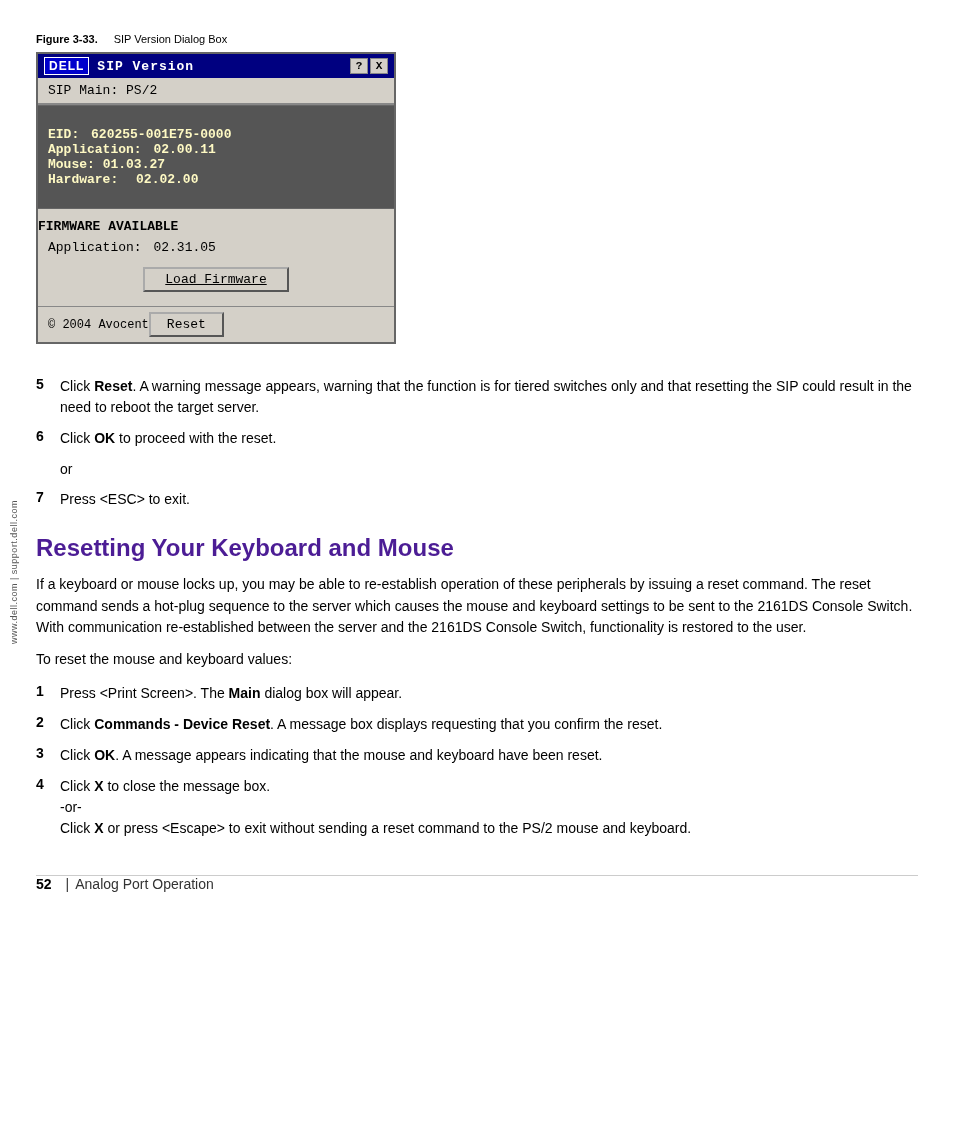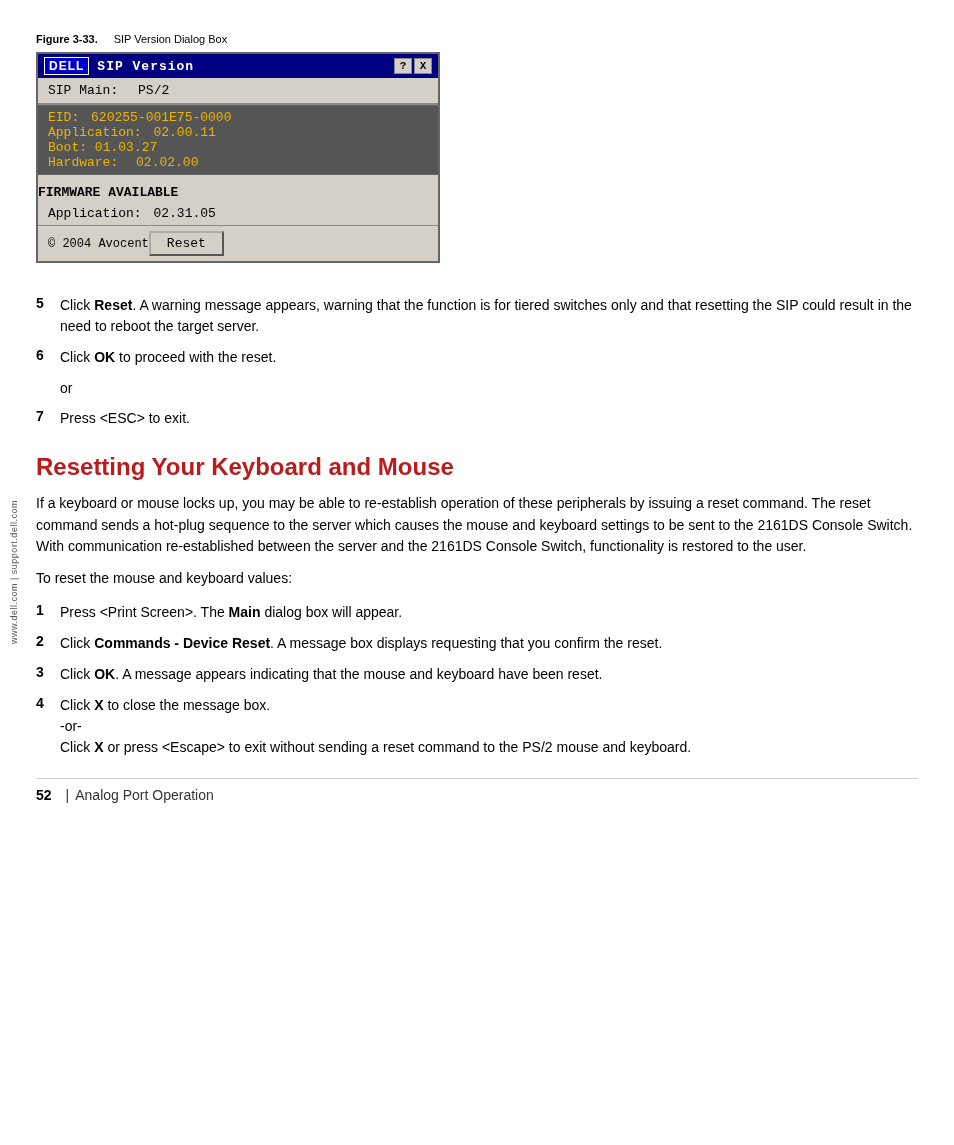--- a/index.html
+++ b/index.html
@@ -38,21 +38,21 @@
       padding-bottom: 40px;
     }
 
     
     .dialog-wrapper {
       display: inline-block;
       border: 2px solid #666;
       background: #d4d0c8;
       font-family: 'Courier New', Courier, monospace;
       font-size: 13px;
-      width: 404px;
+      width: 360px;
       margin-bottom: 20px;
     }
 
     .dialog-titlebar {
       background: #000080;
       color: #ffffff;
       display: flex;
       align-items: center;
       justify-content: space-between;
       padding: 3px 6px;
@@ -154,24 +154,25 @@
       background: #d4d0c8;
       border: 2px outset #aaa;
       padding: 3px 16px;
       font-family: 'Courier New', Courier, monospace;
       font-size: 13px;
       cursor: pointer;
     }
 
     .dark-section {
       background: #555555;
-      color: #eab308;
-      padding: 4px 10px;
+      color: #fef9c3;
+      padding: 21px 10px;
       border-top: 1px solid #666;
       border-bottom: 1px solid #666;
+      font-weight: bold;
     }
 
     
     .step-list {
       list-style: none;
       margin: 12px 0;
     }
 
     .step-item {
       display: flex;
@@ -199,37 +200,36 @@
       margin-left: 24px;
       margin-bottom: 10px;
       font-size: 14px;
     }
 
     
     .section-heading {
       font-size: 24px;
       font-weight: bold;
       margin: 24px 0 12px 0;
-      color: #b91c1c;
+      color: #4c1d95;
     }
 
     .section-paragraph {
       font-size: 14px;
       line-height: 1.55;
       margin-bottom: 10px;
       color: #000;
     }
 
     
     .page-footer {
       display: flex;
       align-items: center;
-      margin-top: 20px;
+      margin-top: 36px;
       border-top: 1px solid #ccc;
-      padding-top: 8px;
     }
 
     .page-number {
       font-weight: bold;
       font-size: 14px;
       margin-right: 8px;
     }
 
     .page-section-text {
       font-size: 14px;
@@ -266,49 +266,52 @@
       </div>
       <div class="dialog-titlebar-buttons">
         <div class="dialog-btn-sm">?</div>
         <div class="dialog-btn-sm">X</div>
       </div>
     </div>
 
     
     <div class="sip-type-row">
       <span>SIP Main:</span>
-      <span style="margin-left:12px;">PS/2</span>
+      <span style="">PS/2</span>
     </div>
 
     
     <div class="dark-section">
       <div>
         <span>EID:</span>
         <span style="margin-left:4px;">620255-001E75-0000</span>
       </div>
       <div>
         <span>Application:</span>
         <span style="margin-left:4px;">02.00.11</span>
       </div>
       <div>
-        <span>Boot:</span>
+        <span>Mouse:</span>
         <span style="">01.03.27</span>
       </div>
       <div>
         <span>Hardware:</span>
         <span style="margin-left:10px;">02.02.00</span>
       </div>
     </div>
 
     
     <div style="background:#d4d0c8; padding: 6px 0 2px 0;">
       <div class="firmware-header">FIRMWARE AVAILABLE</div>
       <div class="firmware-app-row">
         <span>Application:</span>
         <span style="margin-left:4px;">02.31.05</span>
+      </div>
+      <div style="text-align:center; padding: 4px 0 6px 0;">
+        <button class="load-firmware-btn">Load Firmware</button>
       </div>
     </div>
 
     
     <div class="dialog-footer">
       <span class="dialog-footer-left">© 2004 Avocent</span>
       <button class="reset-btn">Reset</button>
     </div>
   </div>
 

